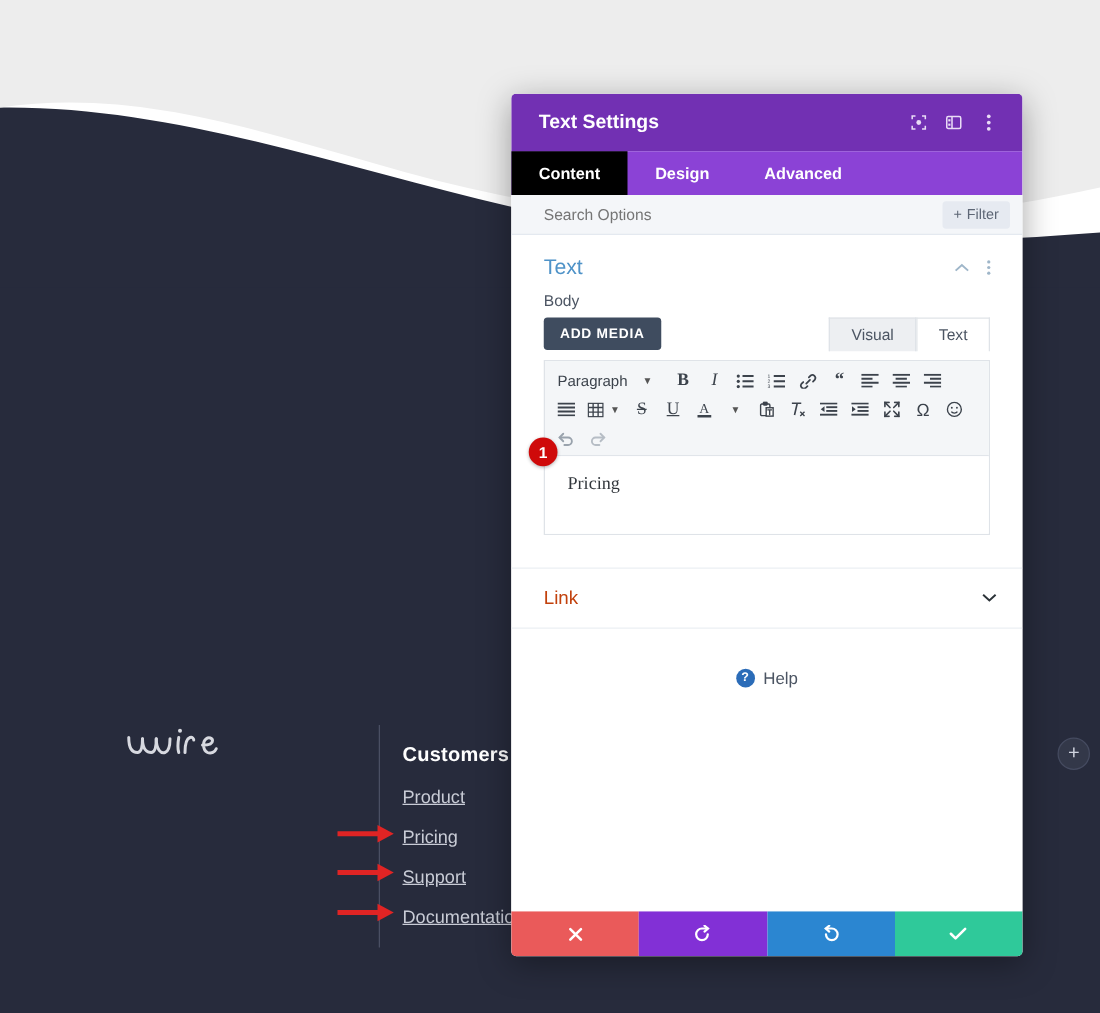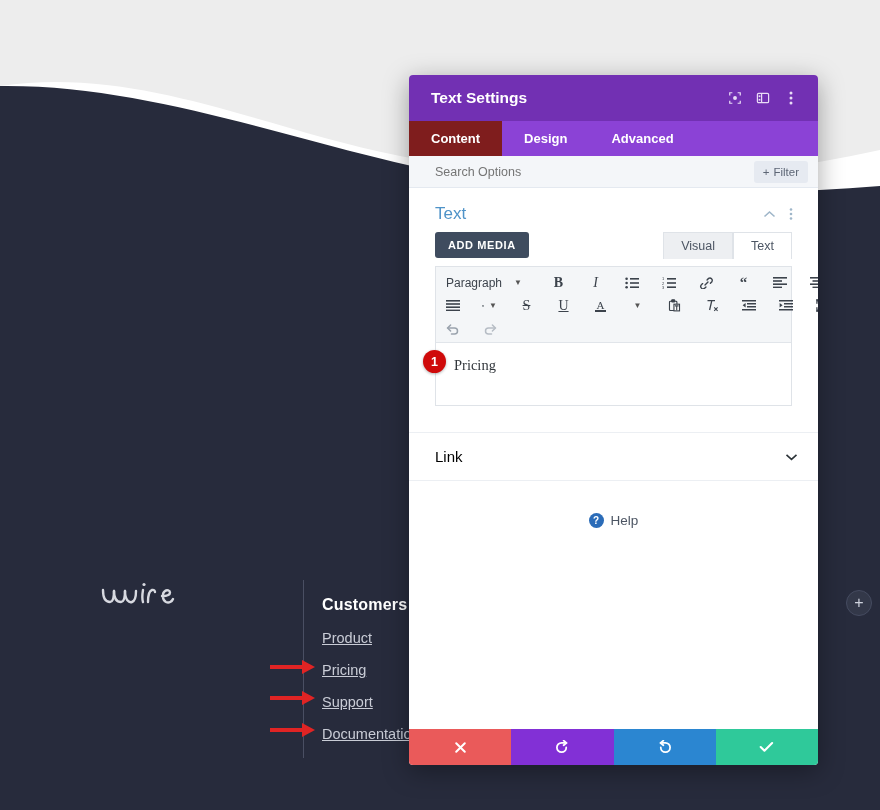--- a/index.html
+++ b/index.html
@@ -82,21 +82,21 @@
     color: #e9dcf6;
   }
 
   
   #modal-tabs { background: #8b42d6; height: 35px; flex: 0 0 35px; display: flex; }
   .tab {
     color: #fff; font-size: 13px; font-weight: bold;
     display: flex; align-items: center; justify-content: center;
     padding: 0 22px; height: 100%;
   }
-  .tab.active { background: #7f1d1d; }
+  .tab.active { background: #000000; }
 
   
   #search-row {
     height: 32px; flex: 0 0 32px; background: #f4f6f9;
     border-bottom: 1px solid #e4e9f0;
     display: flex; align-items: center; padding-left: 24px;
   }
   #search-input {
     border: none; background: transparent; outline: none;
     font-size: 12.5px; color: #8a93a5; flex: 1;
@@ -134,21 +134,21 @@
     border: 1px solid #dfe3e8; border-bottom: none;
     background: #fff;
   }
   .mode-tab.active { background: #edeff2; border-color: #dfe3e8; }
 
   
   #mce-toolbar {
     background: #f4f6f8; border-bottom: 1px solid #e1e5ea;
     padding: 4px 6px 2px 6px;
   }
-  .tb-row { display: flex; align-items: center; height: 23px; gap: 12px; }
+  .tb-row { display: flex; align-items: center; height: 23px; }
   .tb-btn {
     height: 21px; min-width: 21px; padding: 0 3px; margin-right: 4px;
     display: flex; align-items: center; justify-content: center;
     color: #3c434c; font-size: 13px;
   }
   .tb-select {
     display: flex; align-items: center; gap: 12px;
     font-size: 12px; color: #3c434c; margin-right: 10px;
     padding: 0 4px; height: 21px;
   }
@@ -172,21 +172,21 @@
     font-size: 12.5px; font-weight: bold;
     box-shadow: 0 1px 3px rgba(0,0,0,.3);
     z-index: 20;
   }
 
   
   .acc-row {
     height: 49px; display: flex; align-items: center;
     padding: 0 20px 0 26px;
     border-top: 1px solid #eceff3;
-    color: #000000; font-size: 15px;
+    color: #c2410c; font-size: 15px;
   }
   .acc-row .acc-label { flex: 1; }
   .acc-row .acc-chev { color: #2c3338; font-size: 11px; }
   #acc-list { margin-top: 26px; }
   #acc-list .acc-row:last-child { border-bottom: 1px solid #eceff3; }
 
   
   #help-row {
     display: flex; align-items: center; justify-content: center;
     gap: 7px; margin-top: 32px; color: #4c5563; font-size: 13.5px;
@@ -311,20 +311,21 @@
       </div>
       <div class="sec-ctl">
         <svg width="4" height="14" viewBox="0 0 4 14">
           <circle cx="2" cy="2.5" r="1.3" fill="#9fb6c9"></circle>
           <circle cx="2" cy="7" r="1.3" fill="#9fb6c9"></circle>
           <circle cx="2" cy="11.5" r="1.3" fill="#9fb6c9"></circle>
         </svg>
       </div>
     </div>
 
+    <div id="body-label">Body</div>
 
     <div style="margin:0 26px; position:relative; height:32px;">
       <div id="add-media-btn">ADD MEDIA</div>
       <div id="mode-tabs">
         <div class="mode-tab active">Visual</div>
         <div class="mode-tab">Text</div>
       </div>
     </div>
 
     <div id="editor-wrap">

